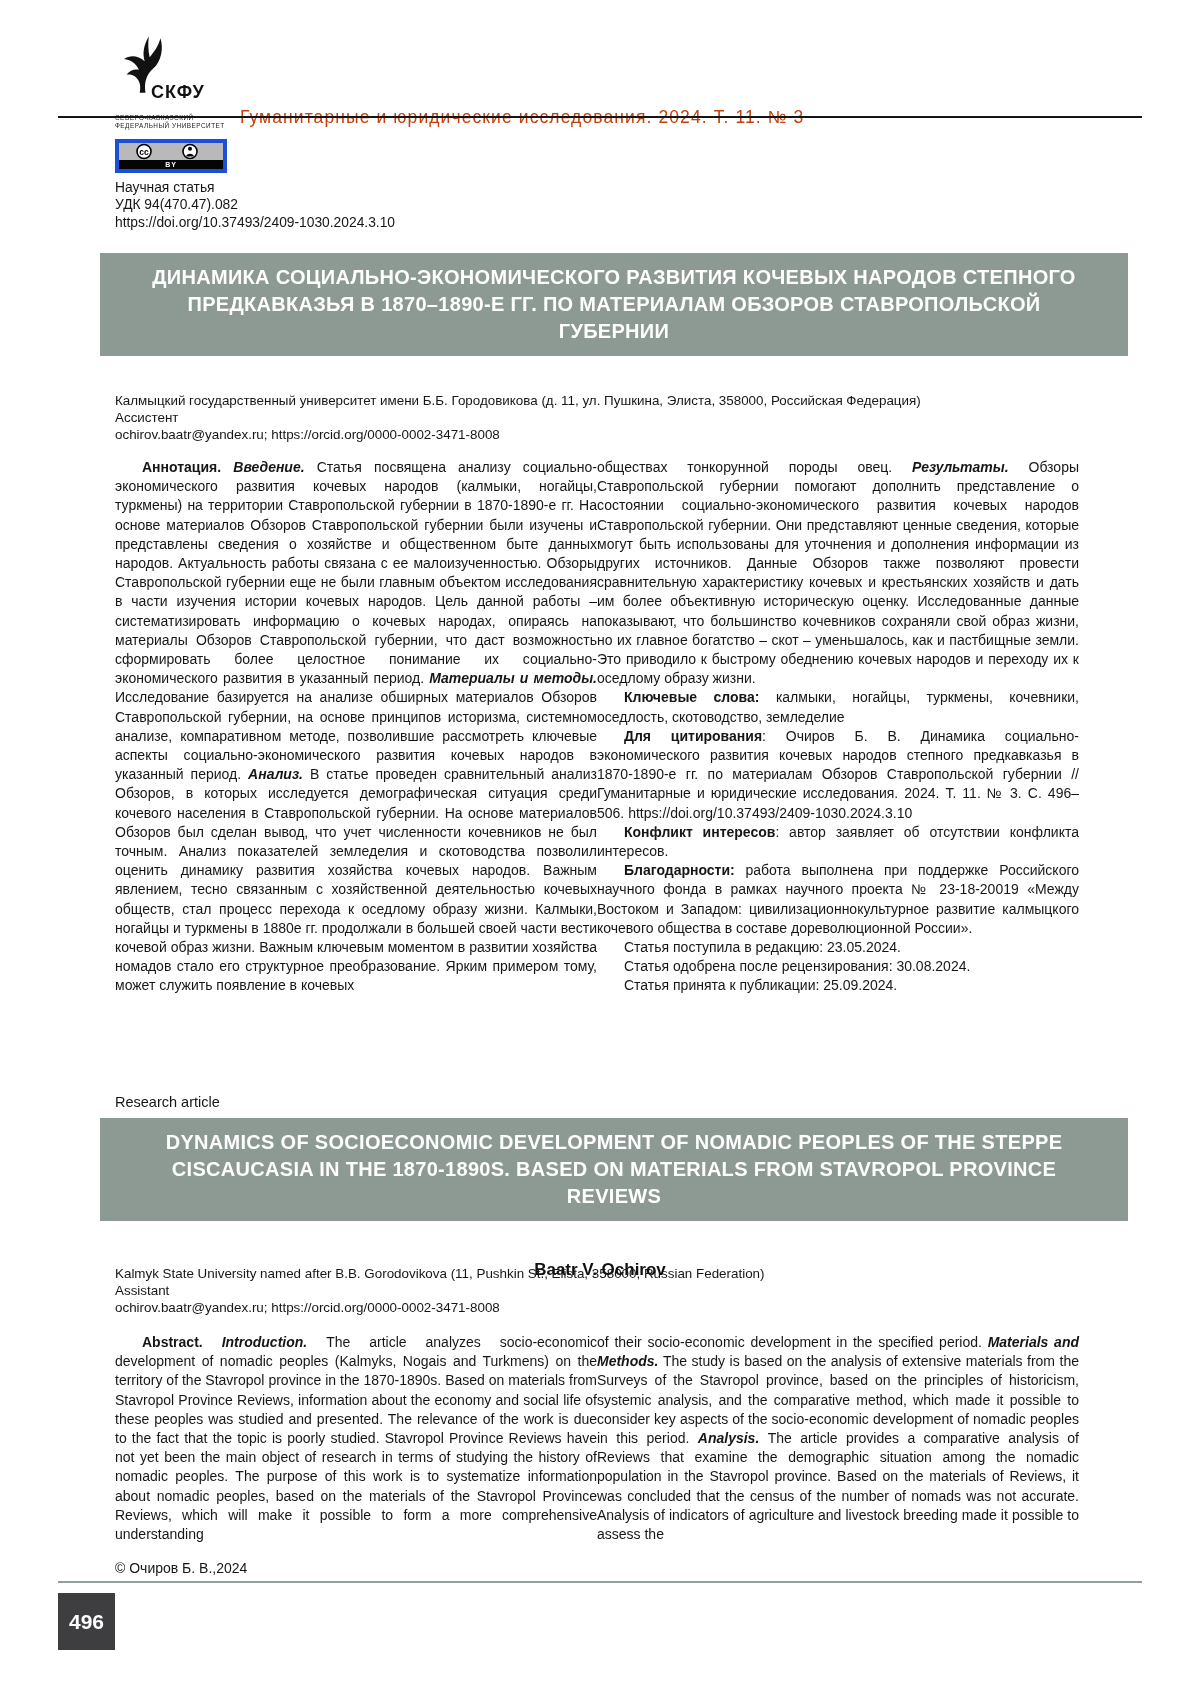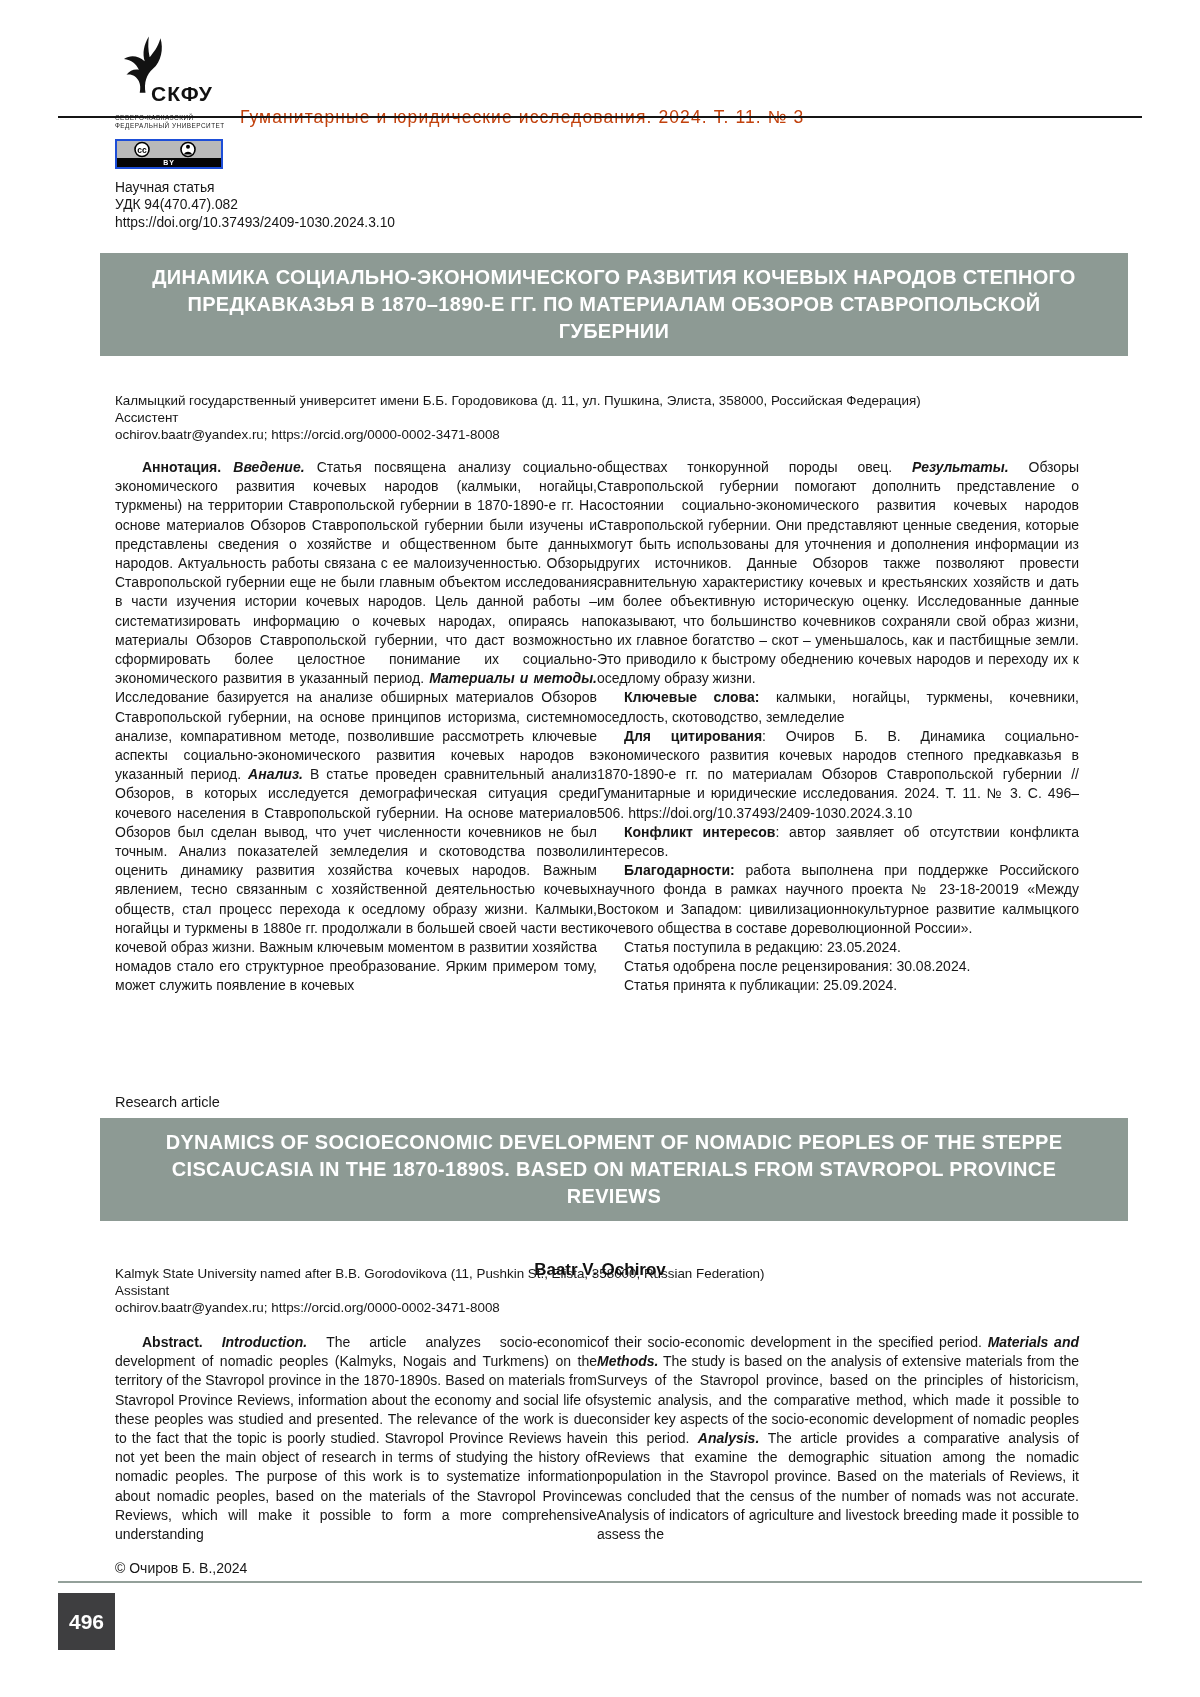--- a/index.html
+++ b/index.html
@@ -2,27 +2,27 @@
 <html lang="ru"><head>
 <meta charset="utf-8">
 <style>
   html,body{margin:0;padding:0;background:#ffffff;}
   .page{position:relative;width:1200px;height:1697px;background:#ffffff;
         font-family:"Liberation Sans",sans-serif;color:#1b1b1b;overflow:hidden;}
 
   
   .logo{position:absolute;left:113px;top:34px;width:170px;height:96px;}
   .logo-wing{position:absolute;left:6px;top:0;}
-  .logo-acronym{position:absolute;left:38px;top:48px;font-size:21px;font-weight:bold;letter-spacing:1px;color:#111;}
+  .logo-acronym{position:absolute;left:38px;top:48px;font-size:18px;font-weight:bold;letter-spacing:1px;color:#111;}
   .logo-caption{position:absolute;left:2px;top:80px;font-size:6.4px;line-height:7.8px;letter-spacing:.5px;color:#222;white-space:nowrap;}
   .journal-title{position:absolute;left:240px;top:64px;font-size:17.5px;line-height:24px;letter-spacing:1.1px;color:#c2410c;margin-top:41px;}
   .header-rule{position:absolute;left:58px;top:116px;width:1084px;height:2px;background:#151515;}
 
   
-  .cc-badge{position:absolute;left:115px;top:139px;width:104px;height:26px;background:#b9b9b9;border:2px solid #1d4ed8;}
+  .cc-badge{position:absolute;left:115px;top:139px;width:104px;height:26px;background:#b9b9b9;border:4px solid #1d4ed8;}
   .cc-icons{position:absolute;left:0;top:0;width:104px;height:17px;}
   .cc-strip{position:absolute;left:0;bottom:0;width:100%;height:9px;background:#050505;color:#fff;
             font-size:7px;font-weight:bold;line-height:9px;text-align:center;letter-spacing:1px;}
 
   
   .meta{position:absolute;left:115px;top:179px;font-size:13.8px;line-height:17.4px;color:#161616;}
 
   
   .banner{position:absolute;left:100px;width:1028px;background:#8d9a94;color:#ffffff;text-align:center;}
   .banner-text{font-size:20px;line-height:27px;font-weight:bold;letter-spacing:.3px;padding:11px 48px;}

